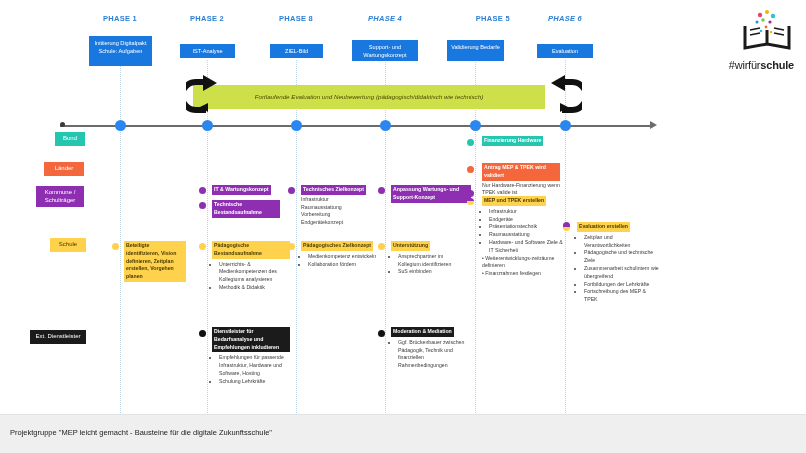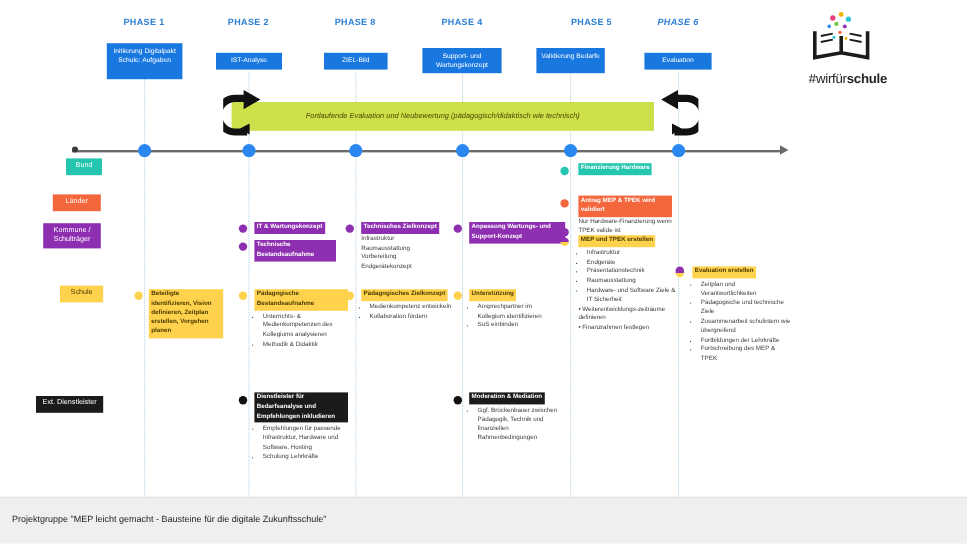--- a/index.html
+++ b/index.html
@@ -45,21 +45,21 @@
 
   .dot{position:absolute;width:7px;height:7px;border-radius:50%;}
   .dot.purple{background:#8d2fb0;}
   .dot.yellow{background:#ffd24d;}
   .dot.teal{background:#25c6b0;}
   .dot.orange{background:#f4663c;}
   .dot.black{background:#111;}
   .dot.split{background:linear-gradient(#8d2fb0 50%,#ffd24d 50%);}
 
   
-  .logo{position:absolute;right:12px;top:8px;width:120px;text-align:left;}
+  .logo{position:absolute;right:12px;top:8px;width:120px;text-align:right;}
   .logo-txt{font-size:11px;color:#222;letter-spacing:-.2px;margin-top:1px;}
   .logo-txt b{font-weight:bold;}
 
   
   .caption{position:absolute;left:0;bottom:0;width:806px;height:38px;background:#efefef;
            border-top:1px solid #e2e2e2;}
   .caption span{display:block;padding:13px 0 0 10px;font-size:7.5px;color:#222;}
 </style>
 </head>
 <body>
@@ -69,21 +69,21 @@
   <div class="vline" style="left:120px;top:60px;height:355px;"></div>
   <div class="vline" style="left:207px;top:60px;height:355px;"></div>
   <div class="vline" style="left:296px;top:60px;height:355px;"></div>
   <div class="vline" style="left:385px;top:60px;height:355px;"></div>
   <div class="vline" style="left:475px;top:60px;height:355px;"></div>
   <div class="vline" style="left:565px;top:60px;height:355px;"></div>
 
   <div class="phase-label" style="left:85px;top:14px;width:70px;">PHASE 1</div>
   <div class="phase-label" style="left:172px;top:14px;width:70px;">PHASE 2</div>
   <div class="phase-label" style="left:261px;top:14px;width:70px;">PHASE 8</div>
-  <div class="phase-label" style="left:350px;top:14px;width:70px;">PHASE 4</div>
+  <div class="phase-label" style="left:350px;top:14px;width:70px;font-style:italic;">PHASE 4</div>
   <div class="phase-label" style="left:440px;top:14px;width:70px;text-align:right;">PHASE 5</div>
   <div class="phase-label" style="left:530px;top:14px;width:70px;font-style:italic;">PHASE 6</div>
 
   <div class="phase-box" style="left:89px;top:36px;width:63px;height:30px;">Initiierung Digitalpakt Schule: Aufgaben</div>
   <div class="phase-box" style="left:180px;top:44px;width:55px;height:14px;line-height:8px;">IST-Analyse</div>
   <div class="phase-box" style="left:270px;top:44px;width:53px;height:14px;line-height:8px;">ZIEL-Bild</div>
   <div class="phase-box" style="left:352px;top:40px;width:66px;height:21px;">Support- und Wartungskonzept</div>
   <div class="phase-box" style="left:447px;top:40px;width:57px;height:21px;">Validierung Bedarfe</div>
   <div class="phase-box" style="left:537px;top:44px;width:56px;height:14px;line-height:8px;">Evaluation</div>
 

